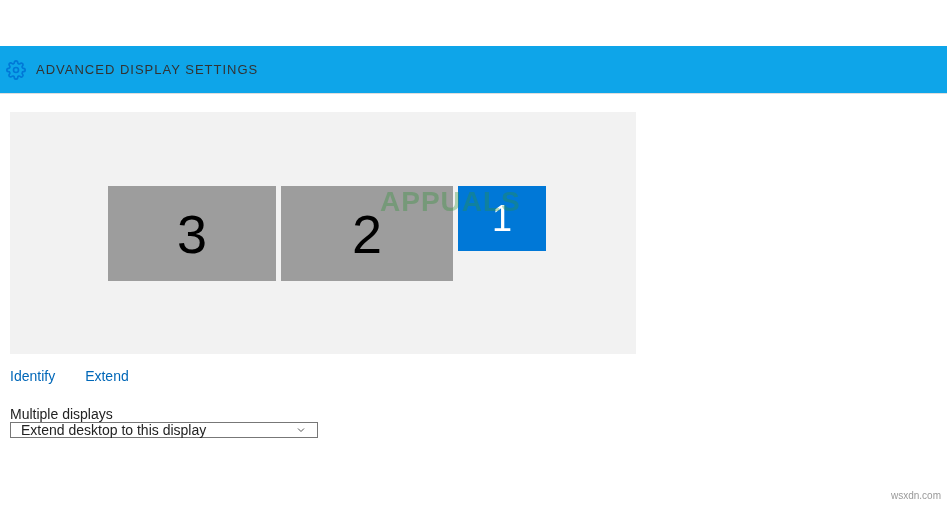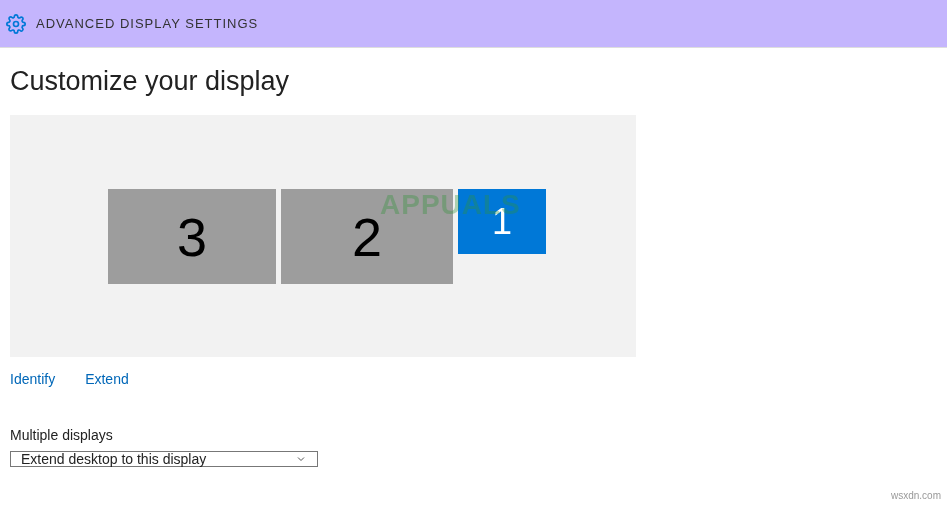--- a/index.html
+++ b/index.html
@@ -7,25 +7,26 @@
       font-family: "Segoe UI", Tahoma, sans-serif;
       background: #fff;
       width: 947px;
       height: 514px;
       overflow: hidden;
       position: relative;
     }
     .header-bar {
       width: 100%;
       height: 48px;
-      background: #c4b5fd;
+      background: #0ea5e9;
       display: flex;
       align-items: center;
       padding-left: 8px;
       border-bottom: 1px solid #ddd;
+      margin-top: 46px;
     }
     .gear {
       width: 20px;
       height: 20px;
       color: #0078d7;
       margin-right: 10px;
       margin-left: -2px;
       flex: none;
     }
     .header-title {
@@ -87,31 +88,31 @@
       left: 370px; top: 74px;
       font-size: 28px;
       font-weight: 700;
       color: rgba(46, 147, 54, 0.35);
       letter-spacing: 1px;
       pointer-events: none;
     }
     .link-row {
       display: flex;
       gap: 30px;
-      margin-bottom: 40px;
+      margin-bottom: 22px;
     }
     .link {
       color: #0067b8;
       font-size: 14px;
       cursor: pointer;
     }
     .section-label {
       font-size: 14px;
       color: #222;
-      margin-bottom: 8px;
+      margin-bottom: 0;
     }
     .dropdown {
       width: 308px;
       height: 16px;
       border: 1px solid #777;
       display: flex;
       align-items: center;
       justify-content: space-between;
       padding: 0 10px 0 10px;
       font-size: 14px;
@@ -136,21 +137,20 @@
 
 <div class="header-bar">
   <svg class="gear" viewBox="0 0 24 24" fill="none" stroke="currentColor" stroke-width="2">
     <circle cx="12" cy="12" r="3"></circle>
     <path d="M19.4 15a1.7 1.7 0 0 0 .34 1.87l.06.06a2 2 0 1 1-2.83 2.83l-.06-.06a1.7 1.7 0 0 0-1.87-.34 1.7 1.7 0 0 0-1.03 1.56V21a2 2 0 1 1-4 0v-.09a1.7 1.7 0 0 0-1.11-1.55 1.7 1.7 0 0 0-1.87.34l-.06.06a2 2 0 1 1-2.83-2.83l.06-.06a1.7 1.7 0 0 0 .34-1.87 1.7 1.7 0 0 0-1.56-1.03H3a2 2 0 1 1 0-4h.09a1.7 1.7 0 0 0 1.55-1.11 1.7 1.7 0 0 0-.34-1.87l-.06-.06a2 2 0 1 1 2.83-2.83l.06.06a1.7 1.7 0 0 0 1.87.34H9a1.7 1.7 0 0 0 1.03-1.56V3a2 2 0 1 1 4 0v.09a1.7 1.7 0 0 0 1.03 1.56 1.7 1.7 0 0 0 1.87-.34l.06-.06a2 2 0 1 1 2.83 2.83l-.06.06a1.7 1.7 0 0 0-.34 1.87V9a1.7 1.7 0 0 0 1.56 1.03H21a2 2 0 1 1 0 4h-.09a1.7 1.7 0 0 0-1.56 1.03z"></path>
   </svg>
   <span class="header-title">ADVANCED DISPLAY SETTINGS</span>
 </div>
 
 <div class="content">
-  <h1 class="page-title">Customize your display</h1>
 
   <div class="display-arrangement">
     <div class="monitor gray m3">3</div>
     <div class="monitor gray m2">2</div>
     <div class="monitor blue m1">1</div>
     <div class="watermark">APPUALS</div>
   </div>
 
   <div class="link-row">
     <span class="link">Identify</span>

